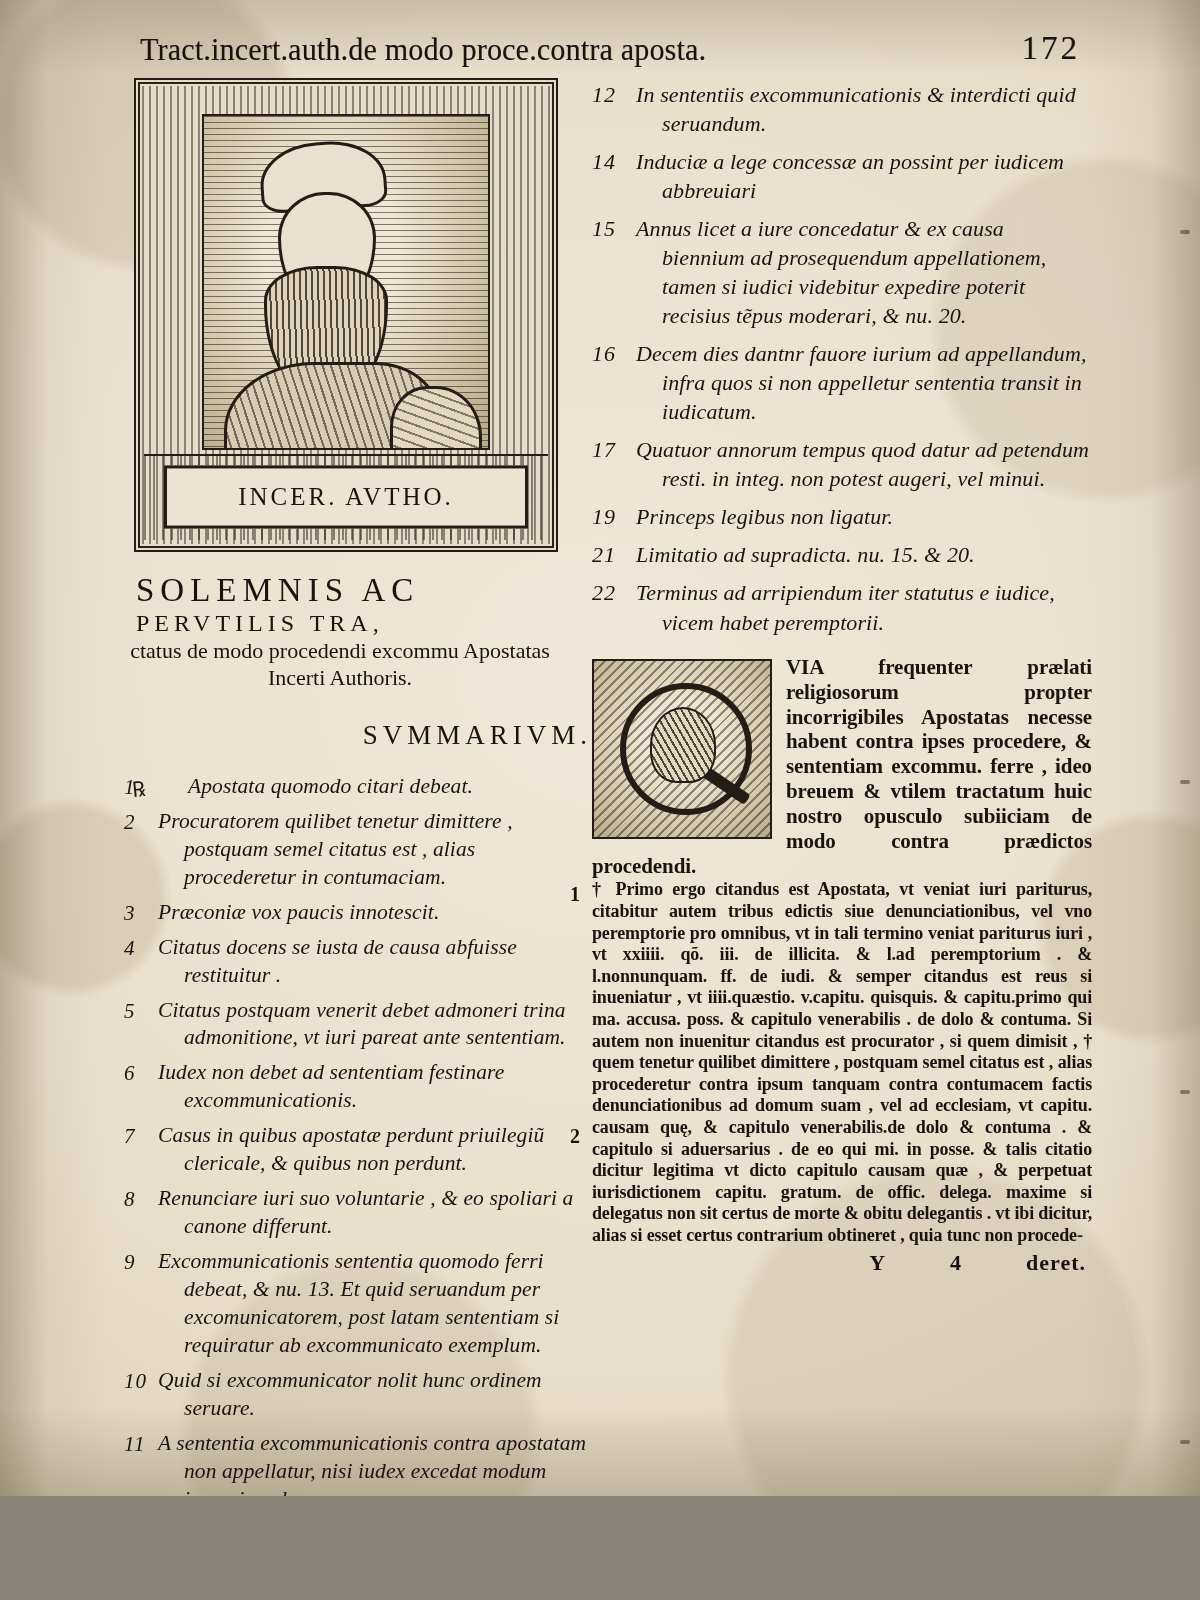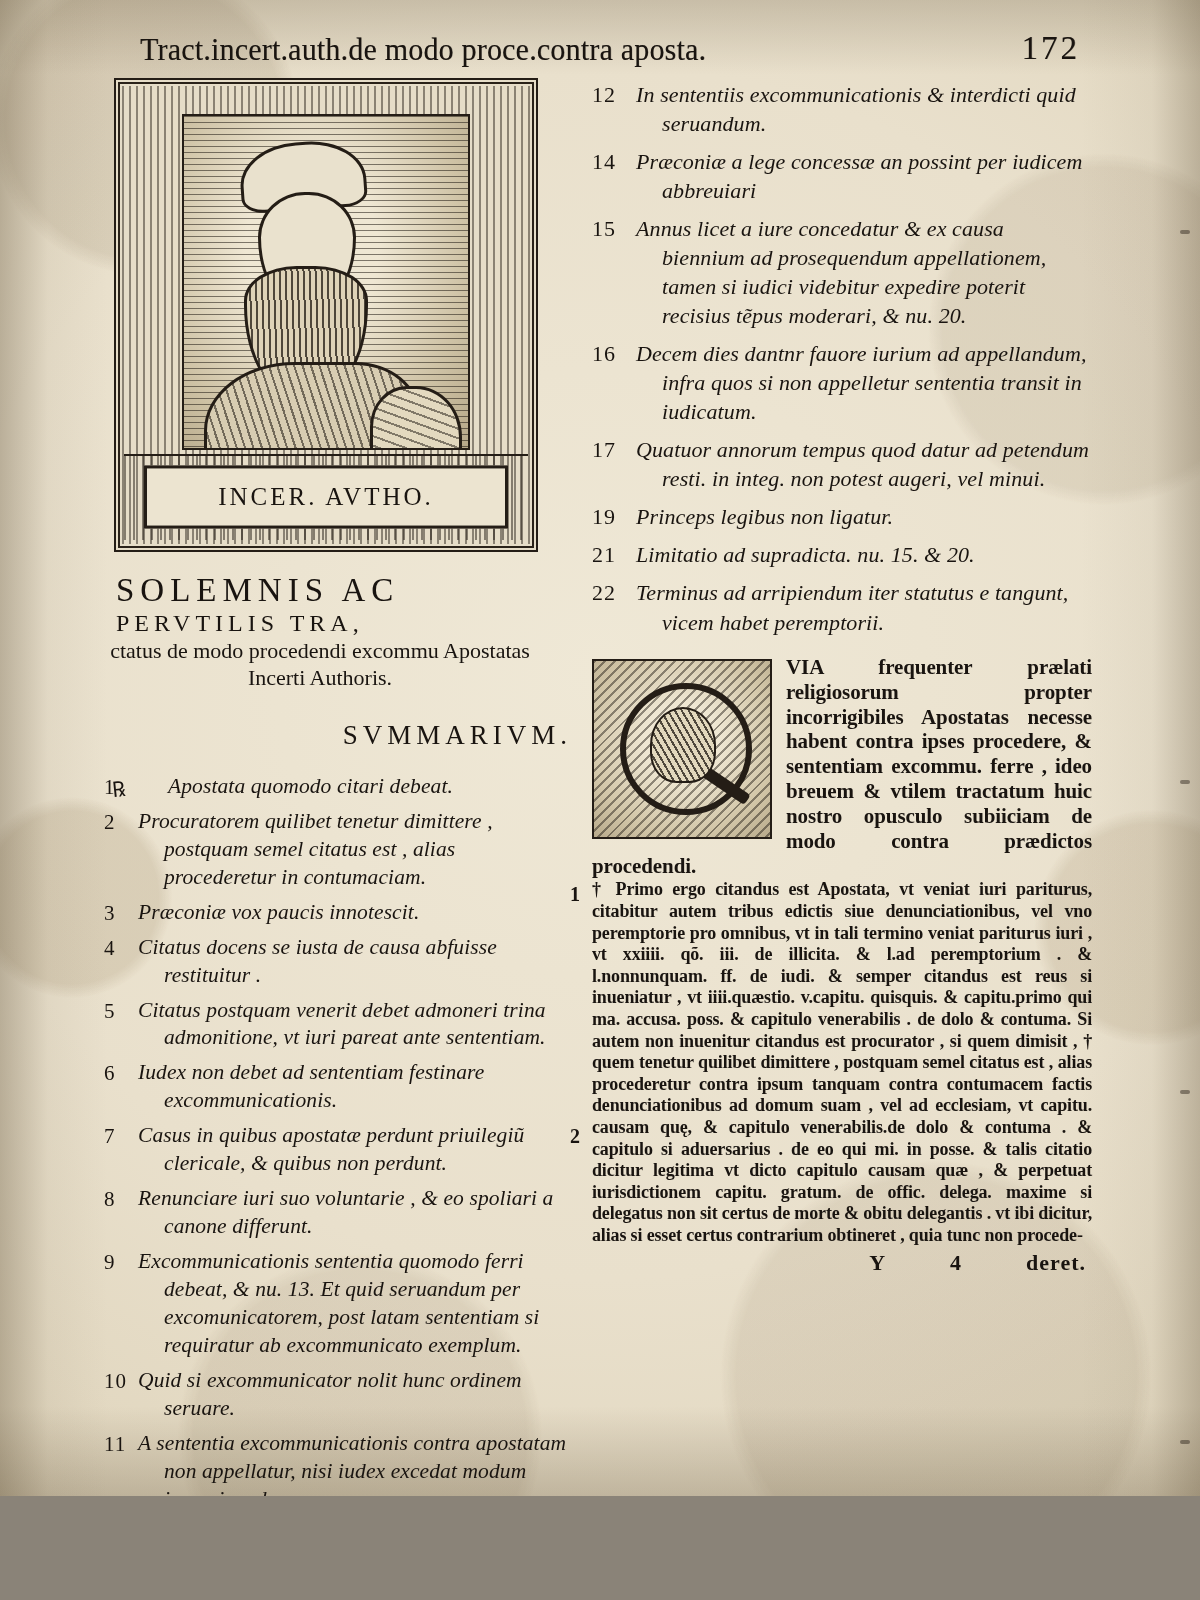--- a/index.html
+++ b/index.html
@@ -79,21 +79,21 @@
     margin-left: 22px;
     text-shadow: .4px .3px 0 rgba(25,20,16,.4);
   }
 
   
   .col {
     position: absolute;
     z-index: 4;
   }
   #col-left {
-    left: 104px;
+    left: 124px;
     top: 78px;
     width: 468px;
   }
   #col-right {
     left: 592px;
     top: 80px;
     width: 500px;
   }
 
   
@@ -242,20 +242,21 @@
   }
   .sum-item {
     display: flex;
     align-items: flex-start;
     margin-bottom: 7px;
   }
   .sum-num {
     width: 34px;
     flex: 0 0 34px;
     font-size: 21px;
+    font-style: italic;
     letter-spacing: 1px;
     padding-top: 2px;
   }
   .sum-text {
     flex: 1;
     font-size: 21.5px;
     font-style: italic;
     line-height: 1.3;
     letter-spacing: .1px;
     text-indent: 0;
@@ -471,21 +472,21 @@
 
     <div id="rt-list">
 
       <div class="sum-item">
         <div class="sum-num ink">12</div>
         <div class="sum-text ink hanging">In sententiis excommunicationis &amp; interdicti quid seruandum.</div>
       </div>
 
       <div class="sum-item">
         <div class="sum-num ink">14</div>
-        <div class="sum-text ink hanging">Præconiæ a lege concessæ an possint per iudicem abbreuiari</div>
+        <div class="sum-text ink hanging">Induciæ a lege concessæ an possint per iudicem abbreuiari</div>
       </div>
 
       <div class="sum-item">
         <div class="sum-num ink">15</div>
         <div class="sum-text ink hanging">Annus licet a iure concedatur &amp; ex causa biennium ad prosequendum appellationem, tamen si iudici videbitur expedire poterit recisius tẽpus moderari, &amp; nu. 20.</div>
       </div>
 
       <div class="sum-item">
         <div class="sum-num ink">16</div>
         <div class="sum-text ink hanging">Decem dies dantnr fauore iurium ad appellandum, infra quos si non appelletur sententia transit in iudicatum.</div>
@@ -502,21 +503,21 @@
         <div class="sum-text ink hanging">Princeps legibus non ligatur.</div>
       </div>
 
       <div class="sum-item">
         <div class="sum-num ink">21</div>
         <div class="sum-text ink hanging">Limitatio ad supradicta. nu. 15. &amp; 20.</div>
       </div>
 
       <div class="sum-item">
         <div class="sum-num ink">22</div>
-        <div class="sum-text ink hanging">Terminus ad arripiendum iter statutus e tangunt, vicem habet peremptorii.</div>
+        <div class="sum-text ink hanging">Terminus ad arripiendum iter statutus e iudice, vicem habet peremptorii.</div>
       </div>
 
     </div>
 
     <div id="body-section">
       <div id="initial-woodcut">
         <div class="ring"></div>
         <div class="tail"></div>
         <div class="figure"></div>
       </div>

